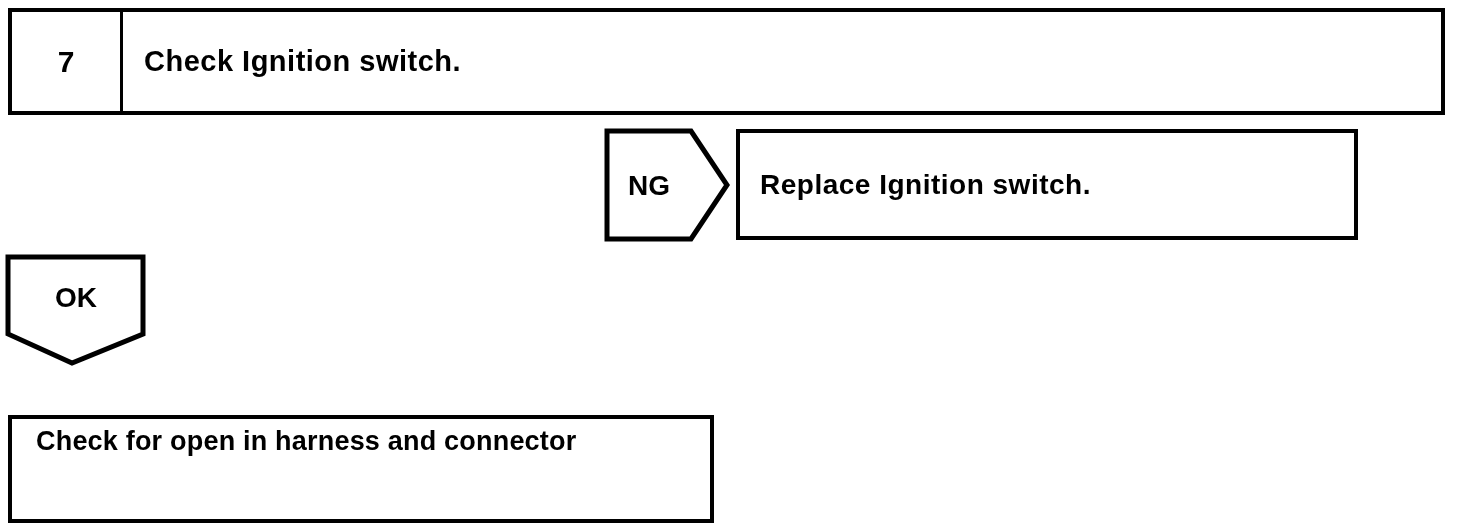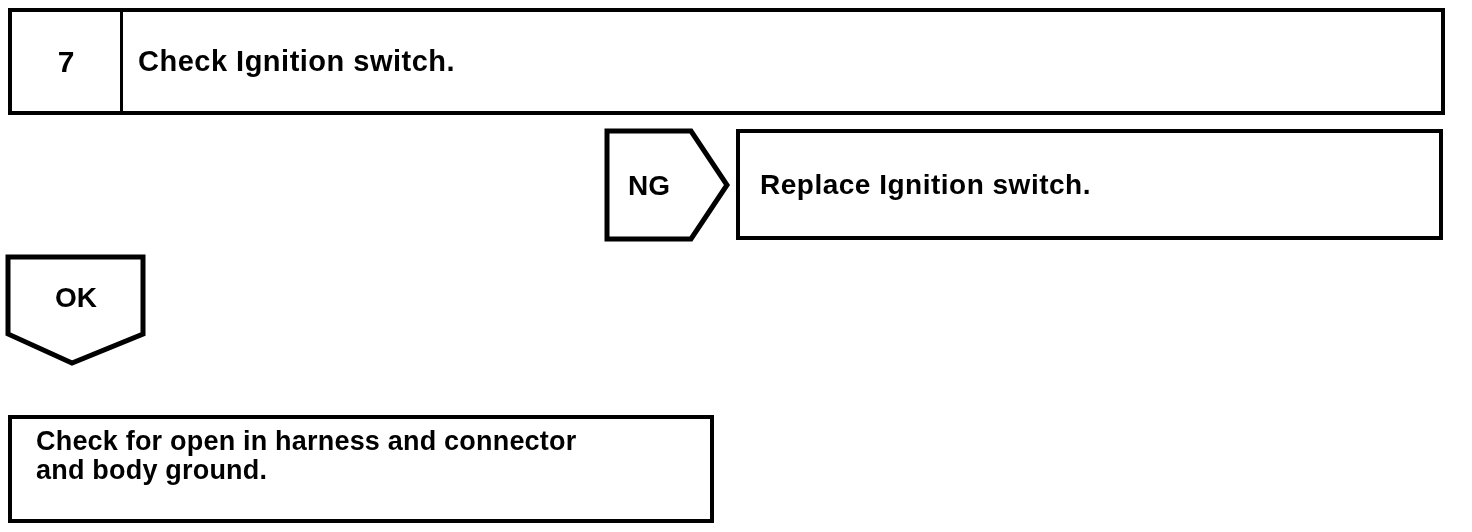--- a/index.html
+++ b/index.html
@@ -37,29 +37,29 @@
     box-sizing: border-box;
     width: 111px;
     height: 100%;
     border-right: 3px solid #000000;
     display: flex;
     align-items: center;
     justify-content: center;
     font-size: 30px;
   }
   .step-label {
-    padding-left: 15px;
+    padding-left: 21px;
     font-size: 29px;
     letter-spacing: 0.5px;
   }
   
   .ng-result-box {
     left: 736px;
     top: 129px;
-    width: 707px;
+    width: 622px;
     height: 111px;
   }
   .ng-result-label {
     padding-left: 20px;
     font-size: 28px;
     letter-spacing: 0.5px;
   }
   
   .ok-result-box {
     left: 8px;
@@ -124,17 +124,16 @@
   </div>
 
   <svg class="connector connector-ok" viewBox="0 0 142 114">
     <polygon points="3,3 138,3 138,80 67,109 3,80"></polygon>
     <text x="71" y="53">OK</text>
   </svg>
 
   <div class="box ok-result-box">
     <div class="ok-result-text">
       <div>Check for open in harness and connector</div>
-      <div>and body ground.</div>
     </div>
   </div>
 
 </div>
 
 </body></html>

